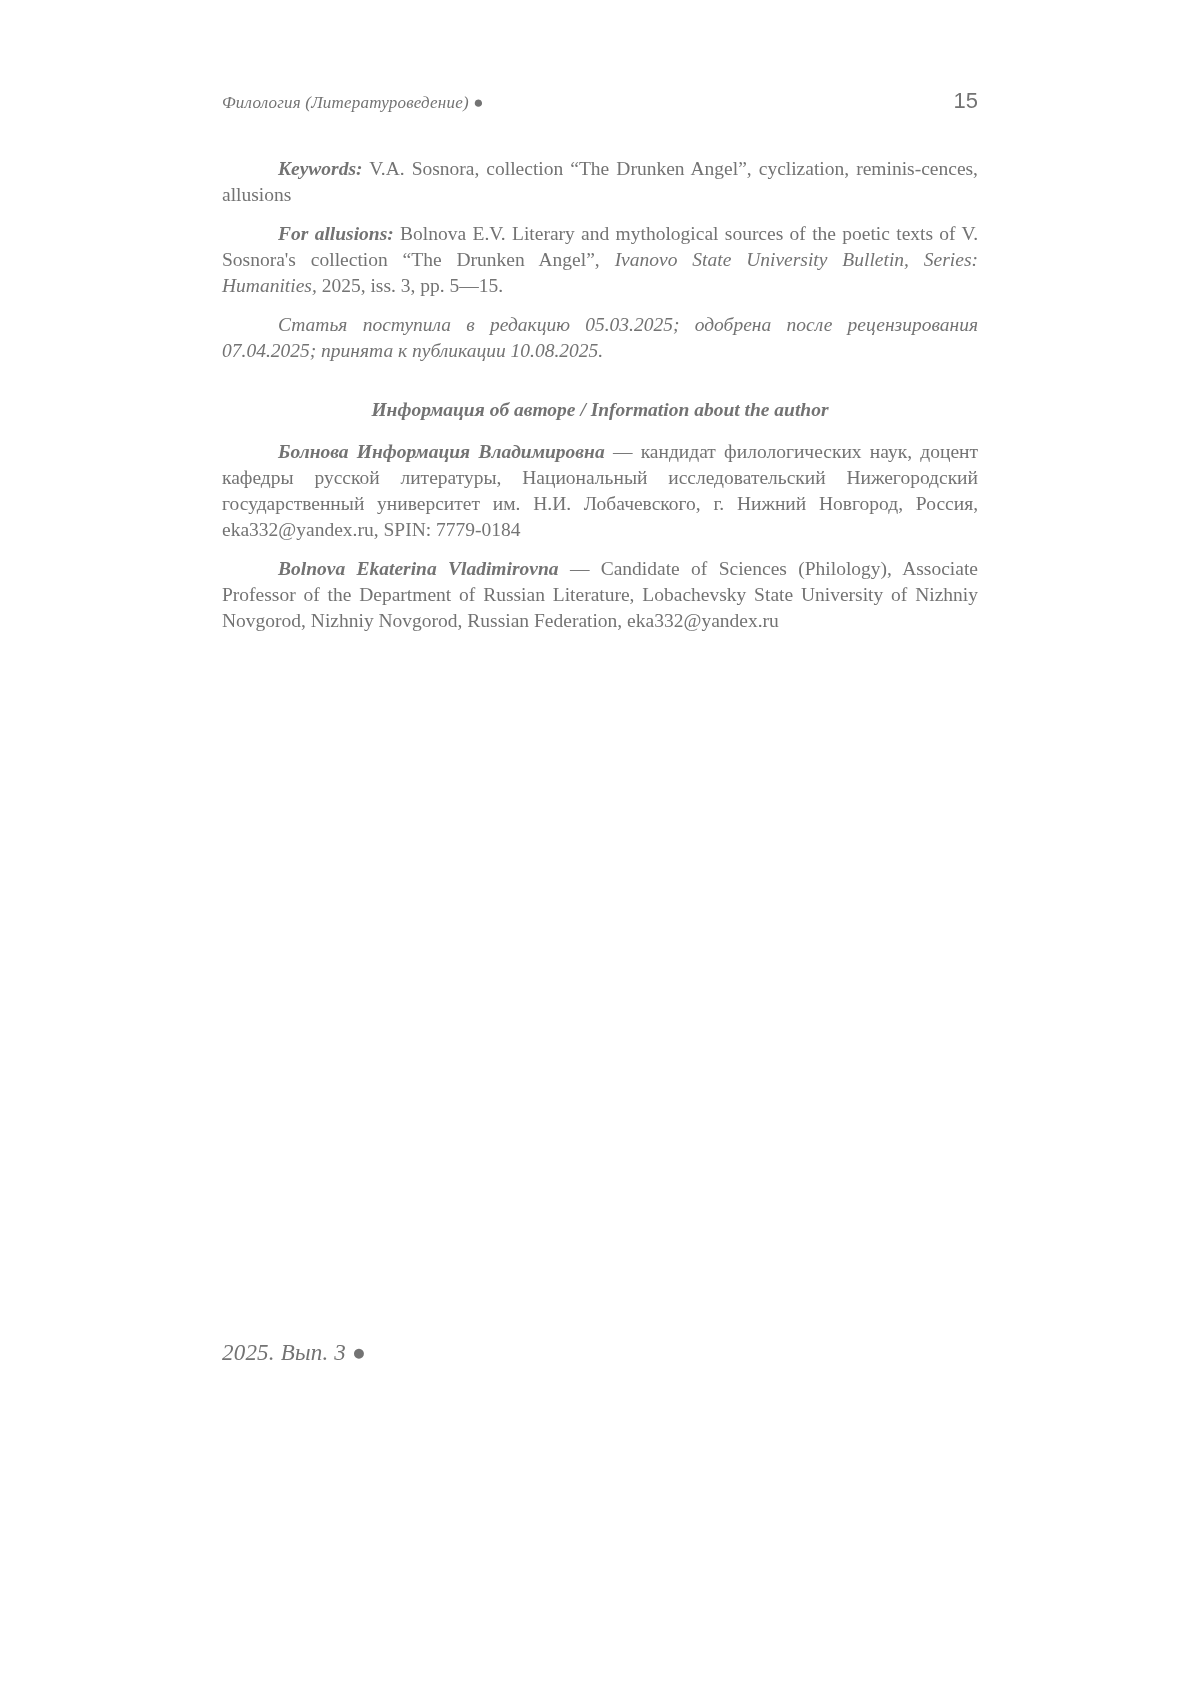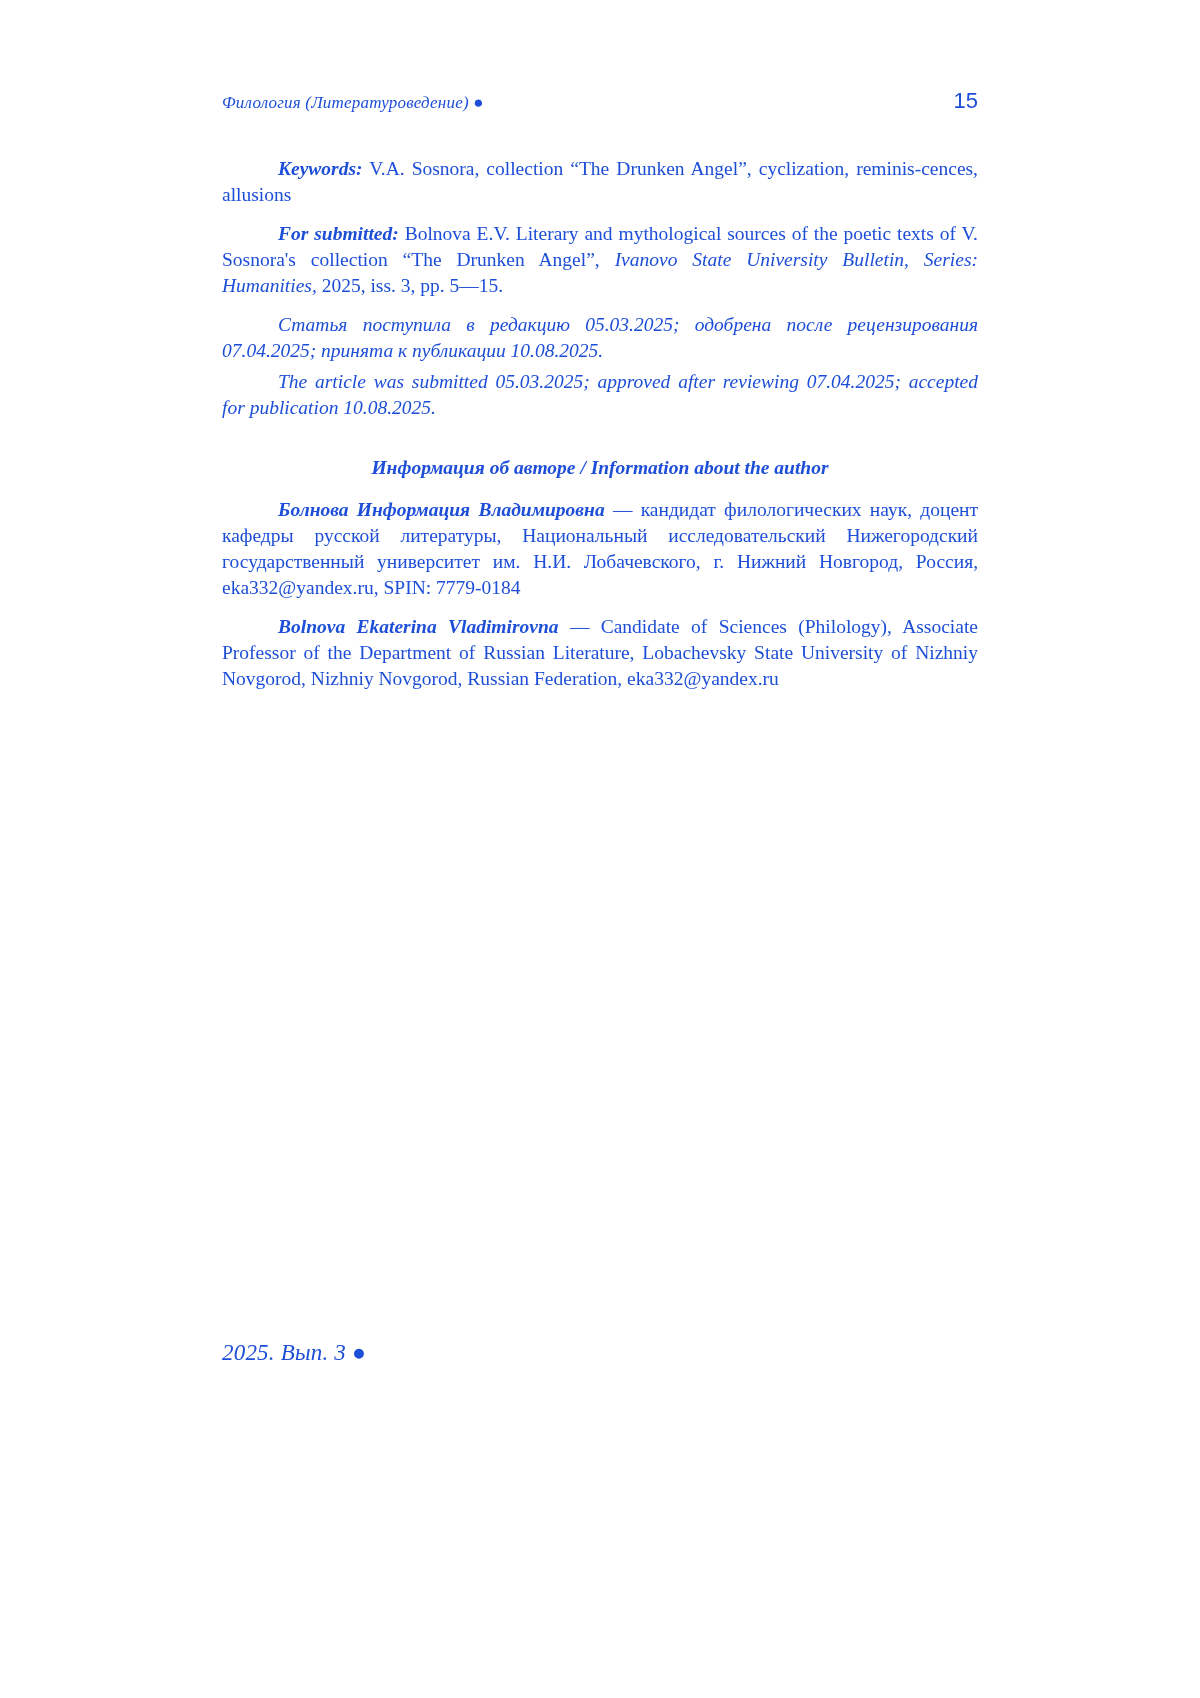--- a/index.html
+++ b/index.html
@@ -6,21 +6,21 @@
     margin: 0;
     padding: 0;
     background: #ffffff;
   }
   .page {
     position: relative;
     width: 984px;
     height: 1698px;
     background: #ffffff;
     font-family: "Liberation Serif", serif;
-    color: #1d4ed8;
+    color: #737373;
     box-sizing: border-box;
   }
   .content {
     position: absolute;
     left: 222px;
     top: 88px;
     width: 756px;
   }
   .running-head {
     display: flex;
@@ -85,25 +85,24 @@
 
   <div class="content">
 
     <div class="running-head">
       <span class="rh-left">Филология (Литературоведение) ●</span>
       <span class="rh-right">15</span>
     </div>
 
     <p class="body"><span class="lead">Keywords:</span><span> V.A. Sosnora, collection “The Drunken Angel”, cyclization, reminis-cences, allusions</span></p>
 
-    <p class="body"><span class="lead">For submitted:</span><span> Bolnova E.V. Literary and mythological sources of the poetic texts of V. Sosnora's collection “The Drunken Angel”, </span><span class="ital">Ivanovo State University Bulletin, Series: Humanities,</span><span> 2025, iss. 3, pp. 5—15.</span></p>
+    <p class="body"><span class="lead">For allusions:</span><span> Bolnova E.V. Literary and mythological sources of the poetic texts of V. Sosnora's collection “The Drunken Angel”, </span><span class="ital">Ivanovo State University Bulletin, Series: Humanities,</span><span> 2025, iss. 3, pp. 5—15.</span></p>
 
     <p class="body ital block-gap tight">Статья поступила в редакцию 05.03.2025; одобрена после рецензирования 07.04.2025; принята к публикации 10.08.2025.</p>
 
-    <p class="body ital">The article was submitted 05.03.2025; approved after reviewing 07.04.2025; accepted for publication 10.08.2025.</p>
 
     <div class="section-title">Информация об авторе / Information about the author</div>
 
     <p class="body"><span class="name">Болнова Информация Владимировна</span><span> — кандидат филологических наук, доцент кафедры русской литературы, Национальный исследовательский Нижегородский государственный университет им. Н.И. Лобачевского, г. Нижний Новгород, Россия, eka332@yandex.ru, SPIN: 7779-0184</span></p>
 
     <p class="body"><span class="name">Bolnova Ekaterina Vladimirovna</span><span> — Candidate of Sciences (Philology), Associate Professor of the Department of Russian Literature, Lobachevsky State University of Nizhniy Novgorod, Nizhniy Novgorod, Russian Federation, eka332@yandex.ru</span></p>
 
   </div>
 
   <div class="footer">2025. Вып. 3 ●</div>

